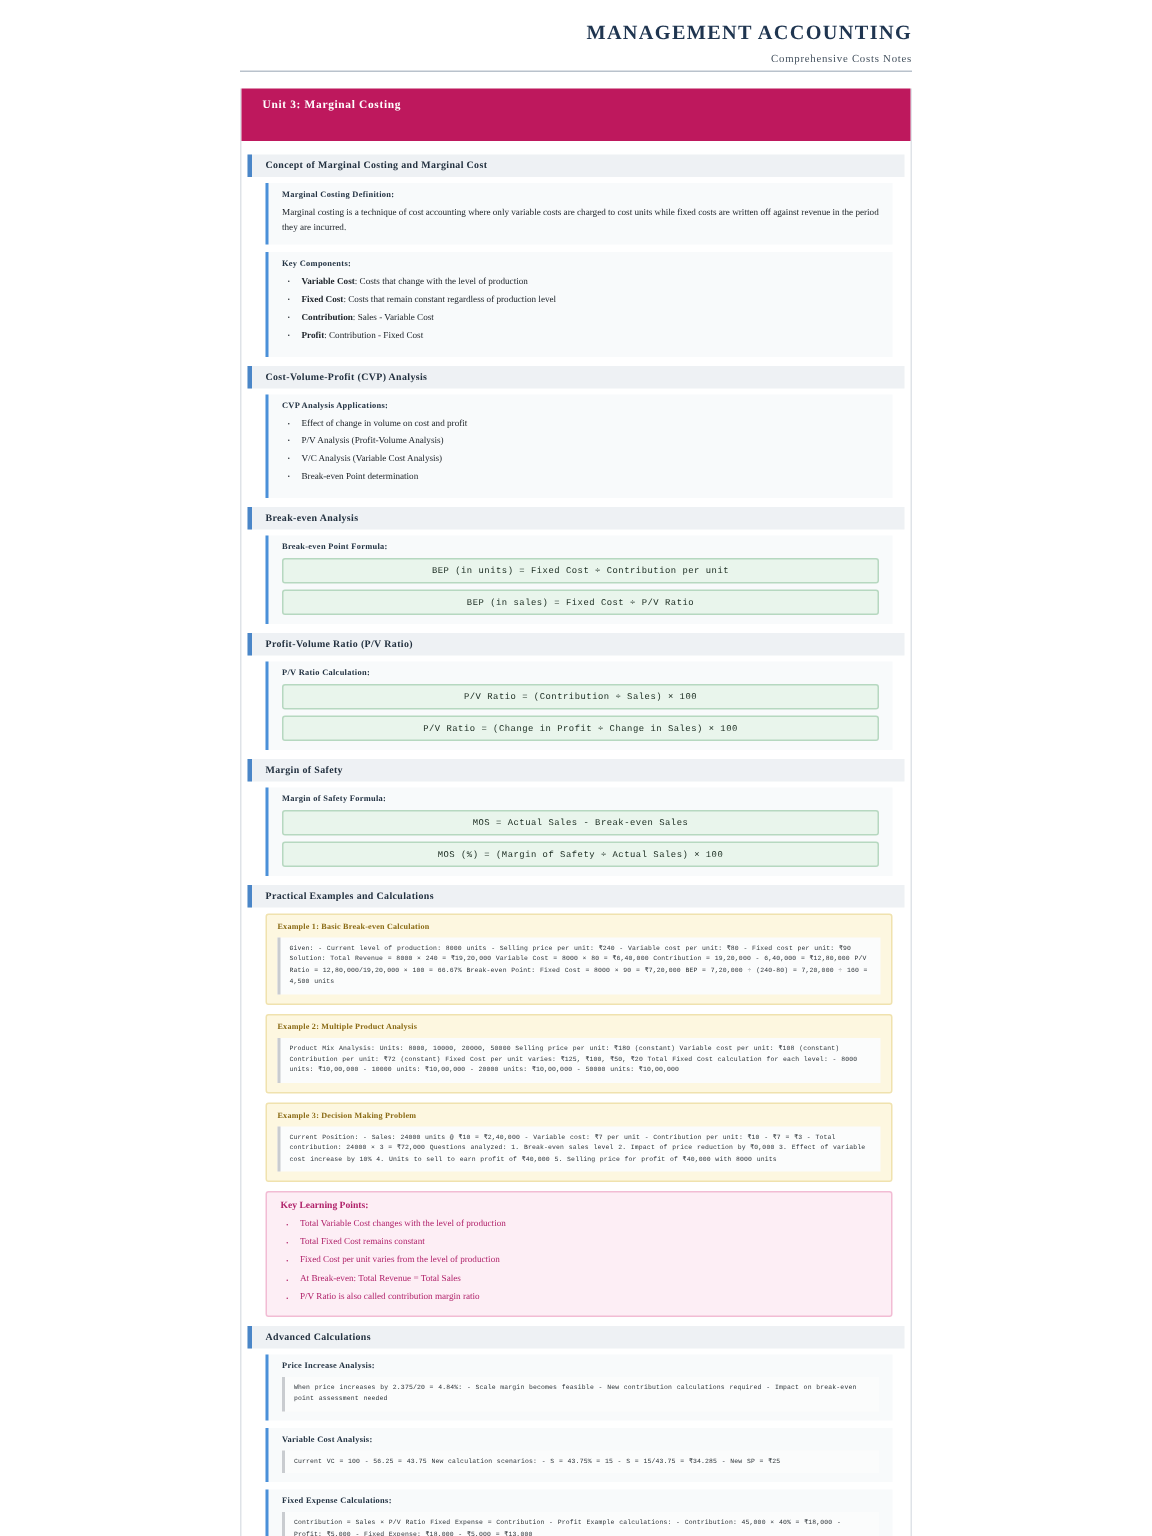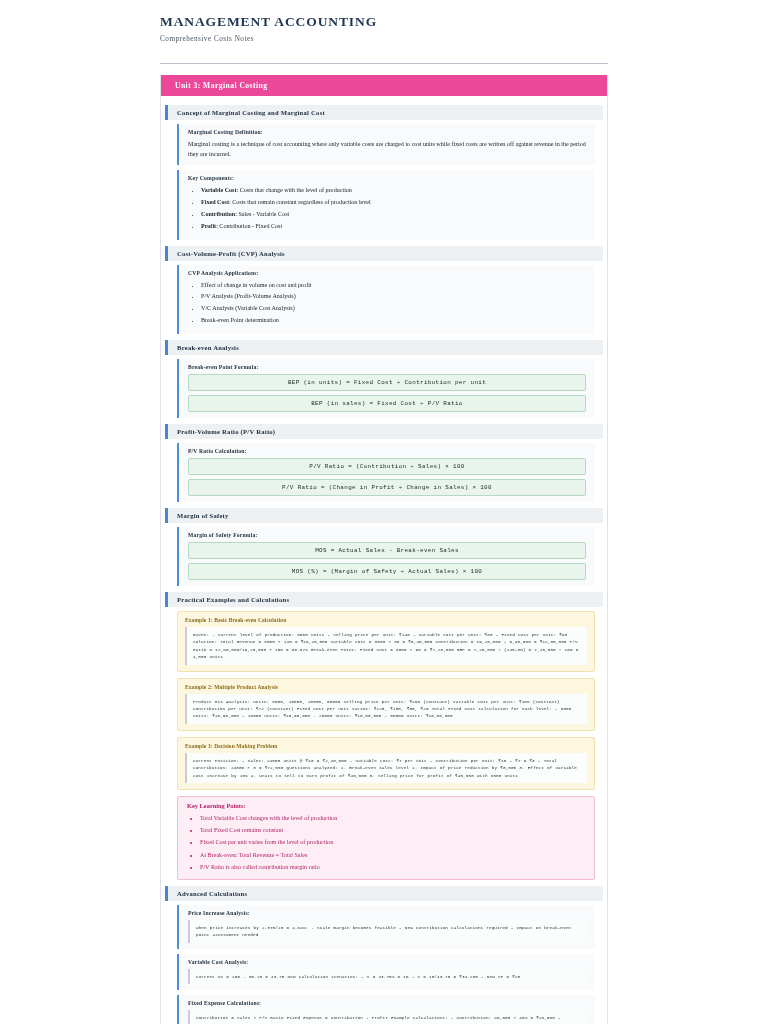--- a/index.html
+++ b/index.html
@@ -14,22 +14,22 @@
     color: #1a1a1a;
     -webkit-font-smoothing: antialiased;
   }
   .page {
     width: 768px;
     box-sizing: border-box;
     padding: 10px 160px 0 160px;
   }
   
   .doc-header {
-    text-align: left;
-    padding: 4px 0 20px 0;
+    text-align: right;
+    padding: 4px 0 4px 0;
     border-bottom: 1px solid #b9c2cc;
     margin-bottom: 11px;
   }
   .doc-title {
     font-size: 13.5px;
     font-weight: bold;
     letter-spacing: 0.9px;
     color: #1f3550;
     margin: 0 0 5px 0;
     font-family: "Liberation Serif", serif;
@@ -42,26 +42,26 @@
   }
   
   .content-frame {
     border: 1px solid #dfe3e8;
     border-top: none;
     border-bottom: 1px solid #dfe3e8;
     padding: 0 0 9px 0;
     background: #fff;
   }
   .unit-banner {
-    background: #ec4899;
+    background: #be185d;
     color: #ffffff;
     font-size: 7.6px;
     font-weight: bold;
     letter-spacing: 0.45px;
-    padding: 6px 0 6px 14px;
+    padding: 6px 0 20px 14px;
     margin: 0 0 9px 0;
   }
   .inner {
     padding: 0 4px 0 4px;
   }
   
   .section { margin: 0 0 6px 0; }
   .section-head {
     background: #eef1f4;
     border-left: 3px solid #4a86c8;

